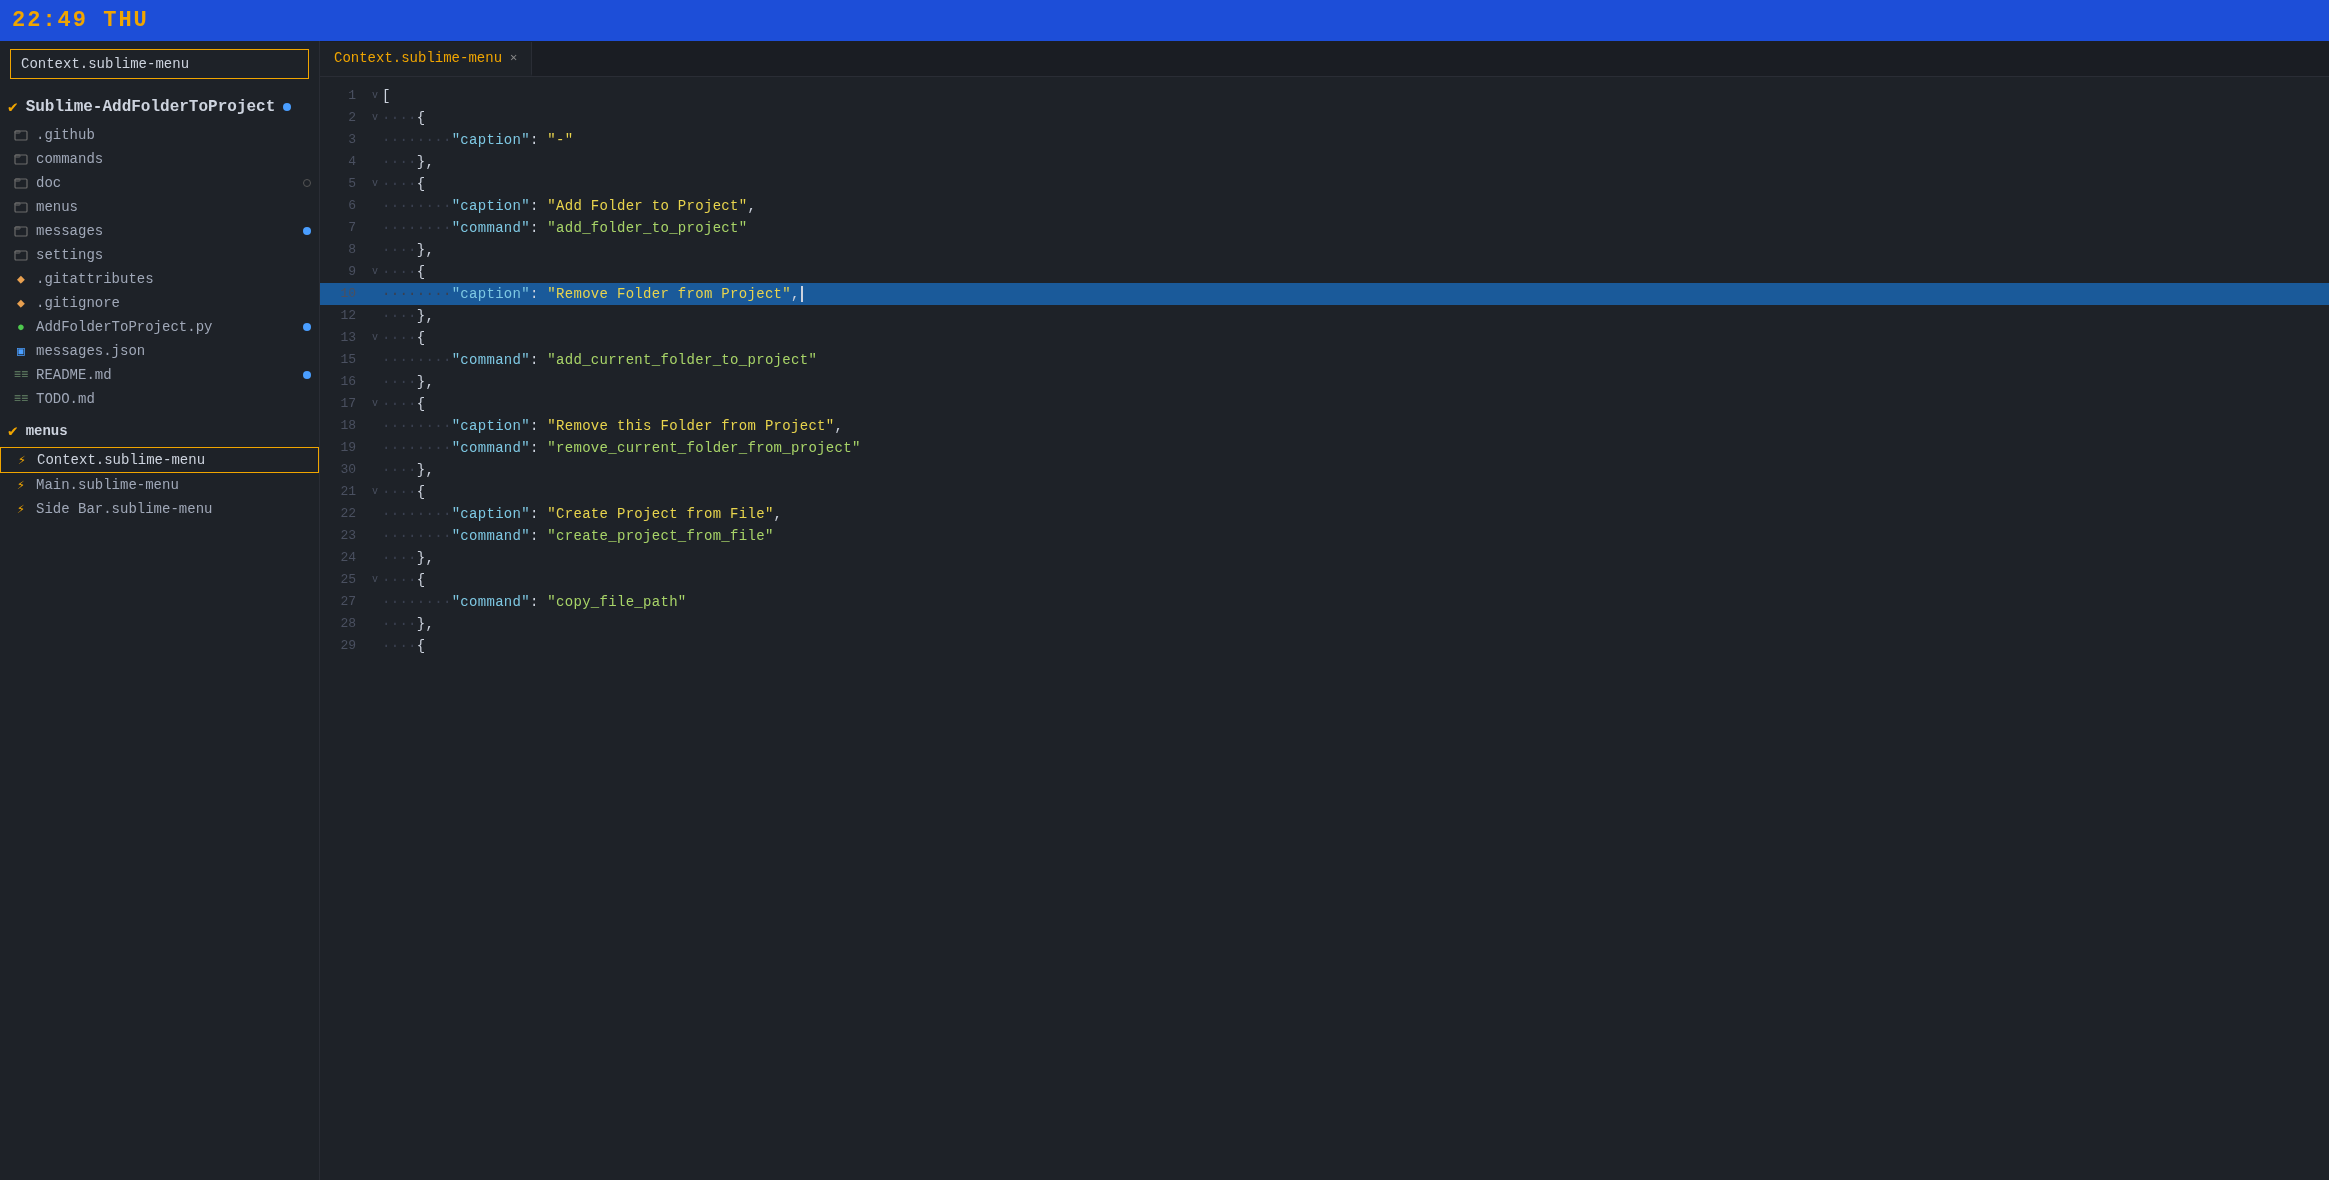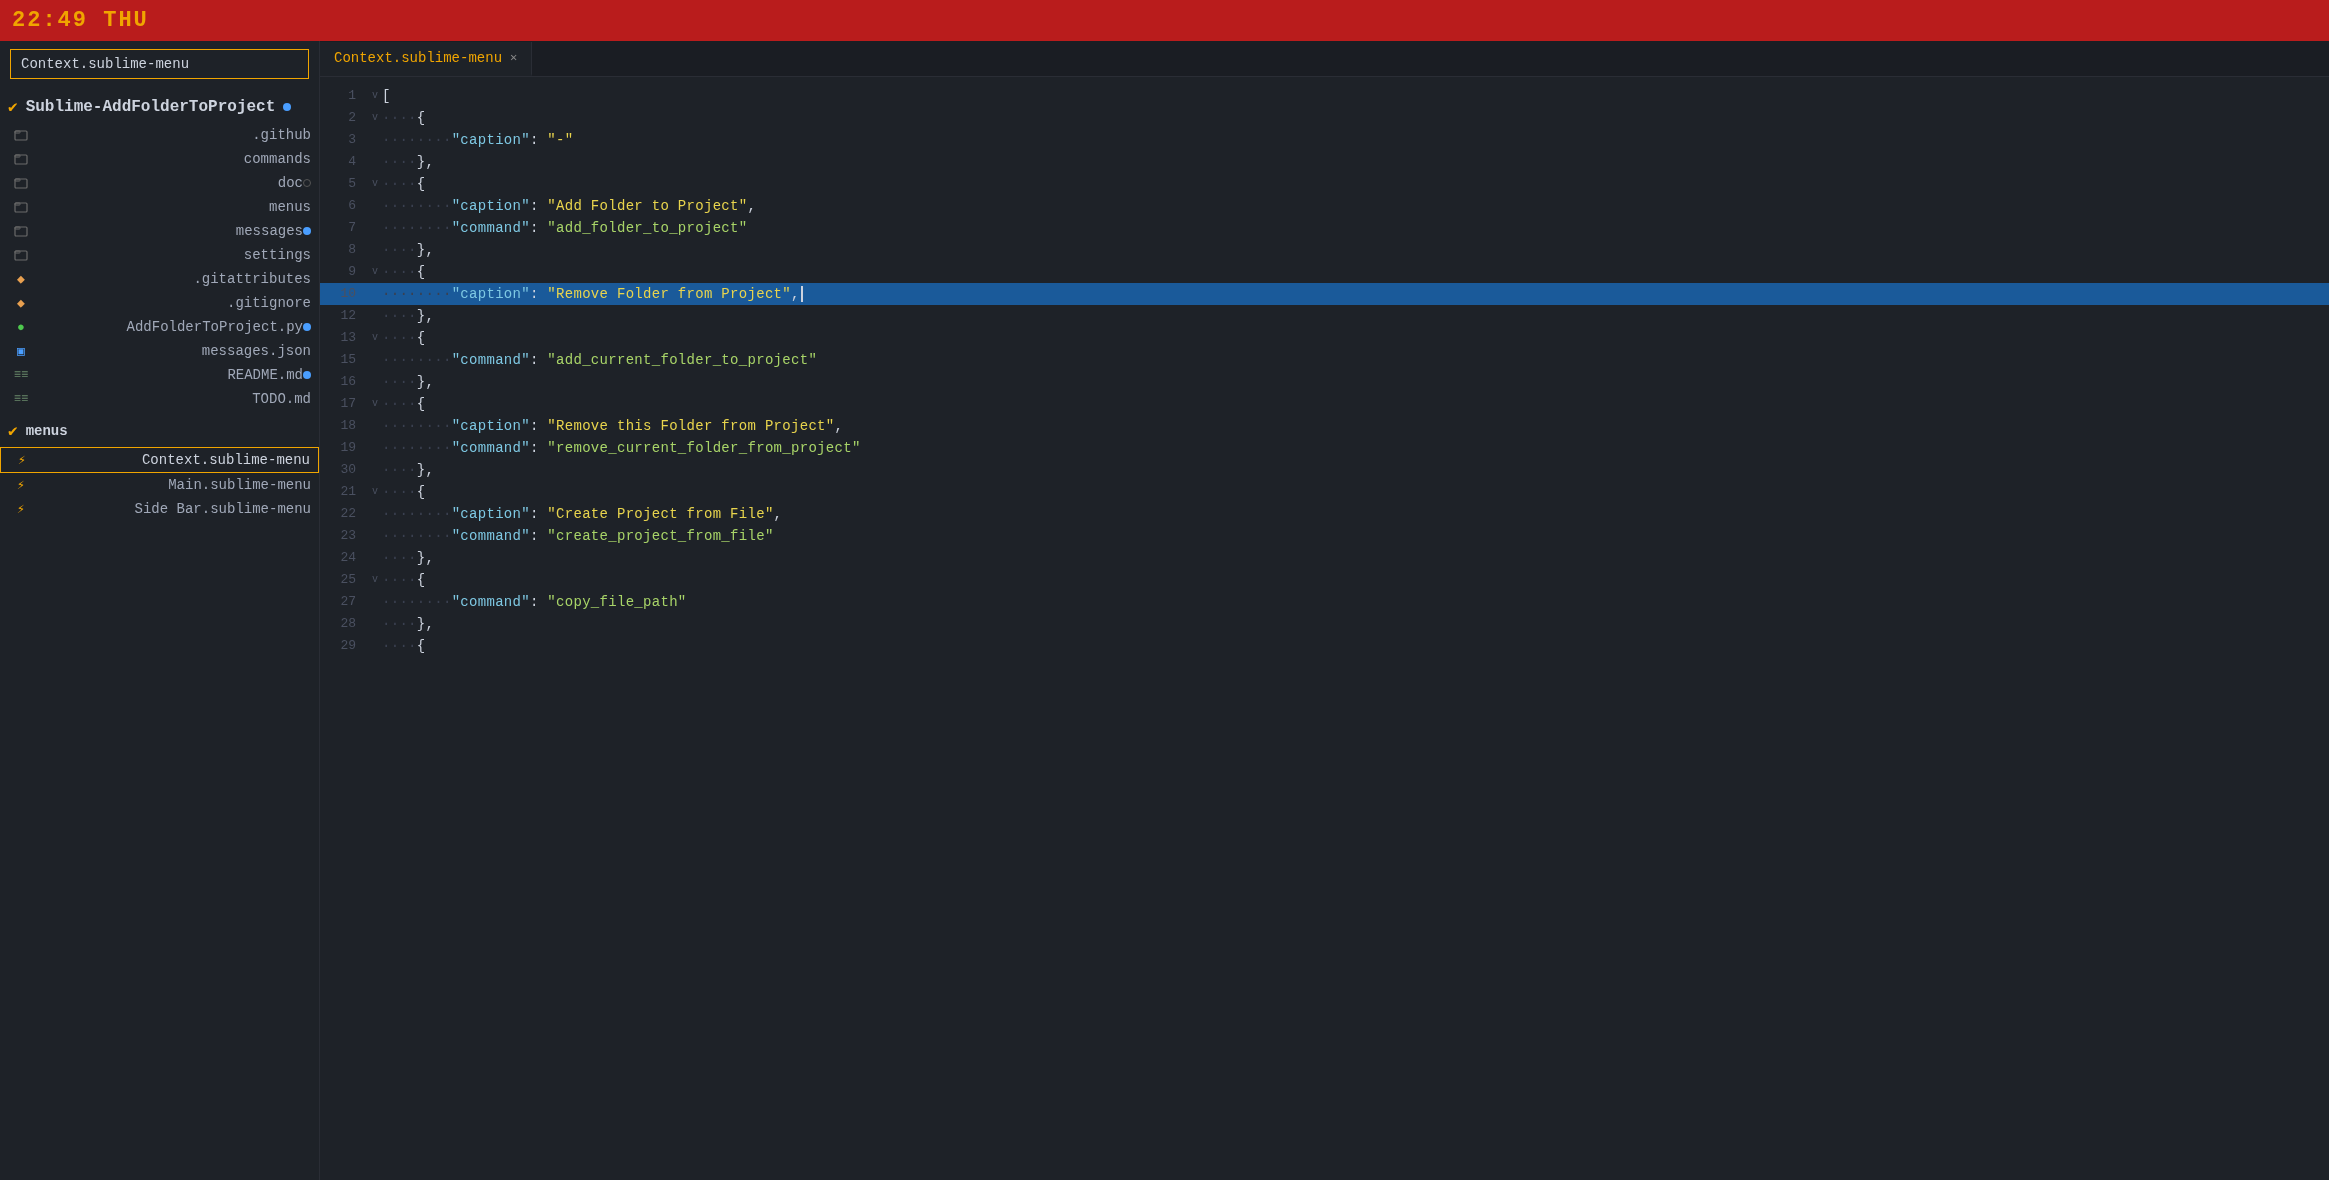--- a/index.html
+++ b/index.html
@@ -9,21 +9,21 @@
       font-family: 'Consolas', 'Monaco', 'Courier New', monospace;
       font-size: 14px;
       display: flex;
       flex-direction: column;
       height: 100vh;
       overflow: hidden;
     }
 
     
     #topbar {
-      background: #b91c1c;
+      background: #1d4ed8;
       padding: 8px 12px;
       display: flex;
       align-items: flex-end;
     }
     #clock {
       color: #f0a500;
       font-size: 22px;
       font-weight: bold;
       letter-spacing: 2px;
     }
@@ -63,21 +63,20 @@
       padding: 4px 0;
     }
 
     .tree-item {
       display: flex;
       align-items: center;
       padding: 3px 8px 3px 12px;
       cursor: pointer;
       white-space: nowrap;
       user-select: none;
-      text-align: right;
     }
     .tree-item.active-file {
       border: 1px solid #f0a500;
       background: #1e2228;
     }
 
     .tree-icon {
       width: 18px;
       height: 18px;
       display: inline-flex;

